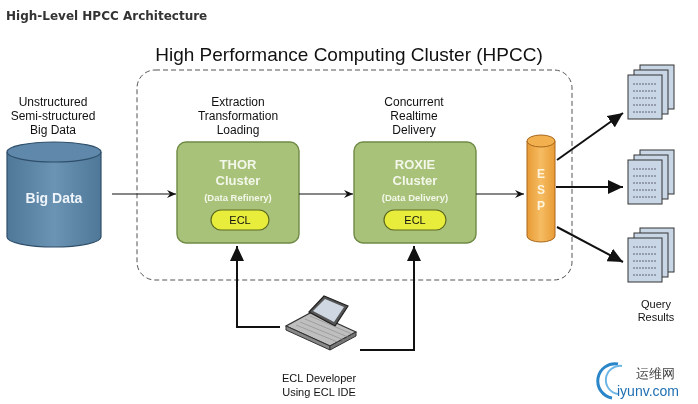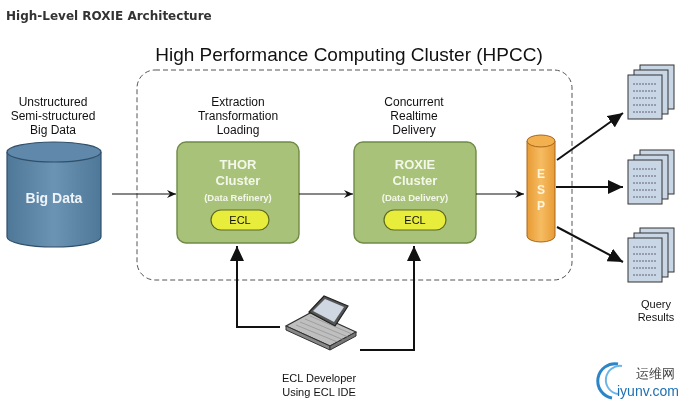--- a/index.html
+++ b/index.html
@@ -4,21 +4,21 @@
 <style>
   html,body{margin:0;padding:0;background:#fff;}
   body{width:698px;height:404px;position:relative;overflow:hidden;font-family:"Liberation Sans",sans-serif;}
   .page-title{position:absolute;left:6px;top:9px;font-family:"DejaVu Sans",sans-serif;font-weight:bold;font-size:12px;color:#333;}
   svg{position:absolute;left:0;top:0;}
   .t{font-family:"Liberation Sans",sans-serif;fill:#111;}
 </style>
 </head>
 <body>
 
-<div class="page-title">High-Level ROXIE Architecture</div>
+<div class="page-title">High-Level HPCC Architecture</div>
 
 <svg width="698" height="404" viewBox="0 0 698 404">
   <defs>
     <marker id="ah" markerWidth="10" markerHeight="10" refX="9" refY="5" orient="auto" markerUnits="userSpaceOnUse">
       <path d="M0,1 L9,5 L0,9 L3,5 Z" fill="#111"></path>
     </marker>
     <marker id="ahb" markerWidth="16" markerHeight="14" refX="15" refY="7" orient="auto" markerUnits="userSpaceOnUse">
       <path d="M0,0 L15,7 L0,14 Z" fill="#111"></path>
     </marker>
     <linearGradient id="gdb" x1="0" x2="1">

